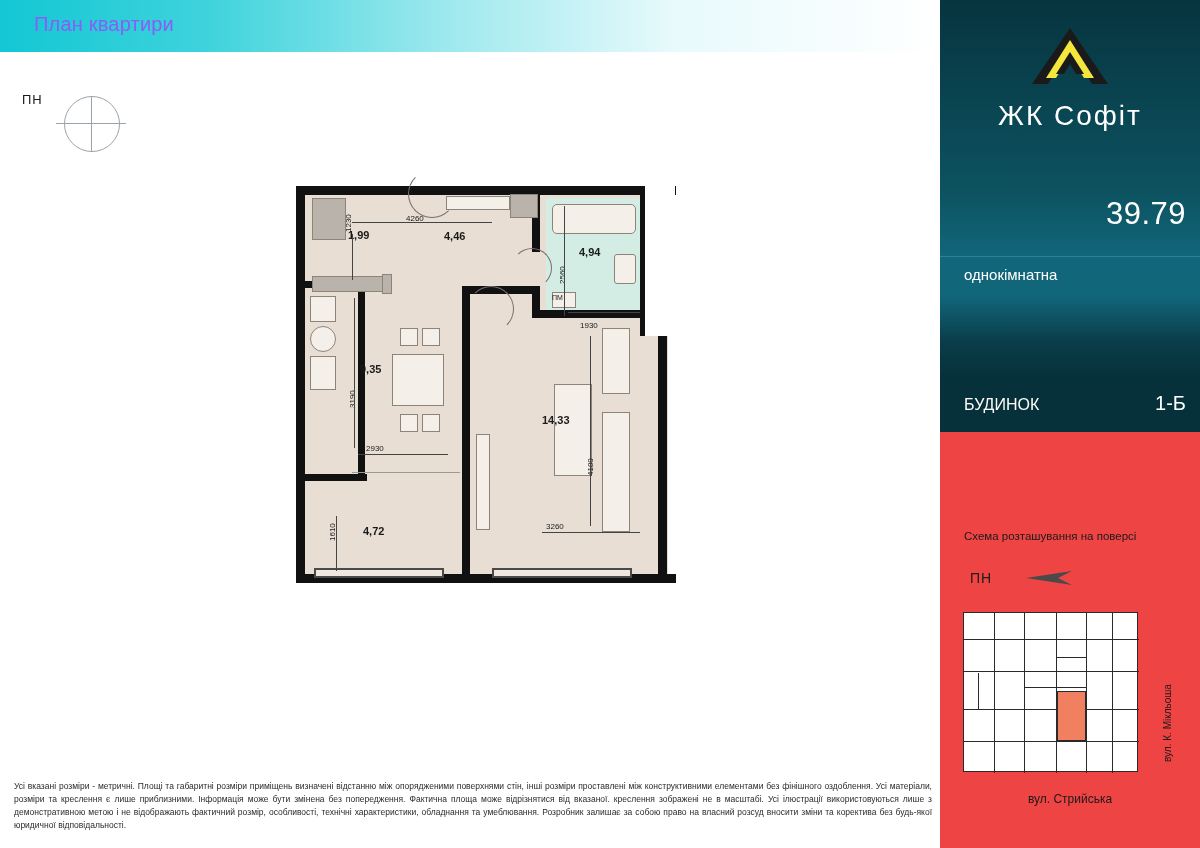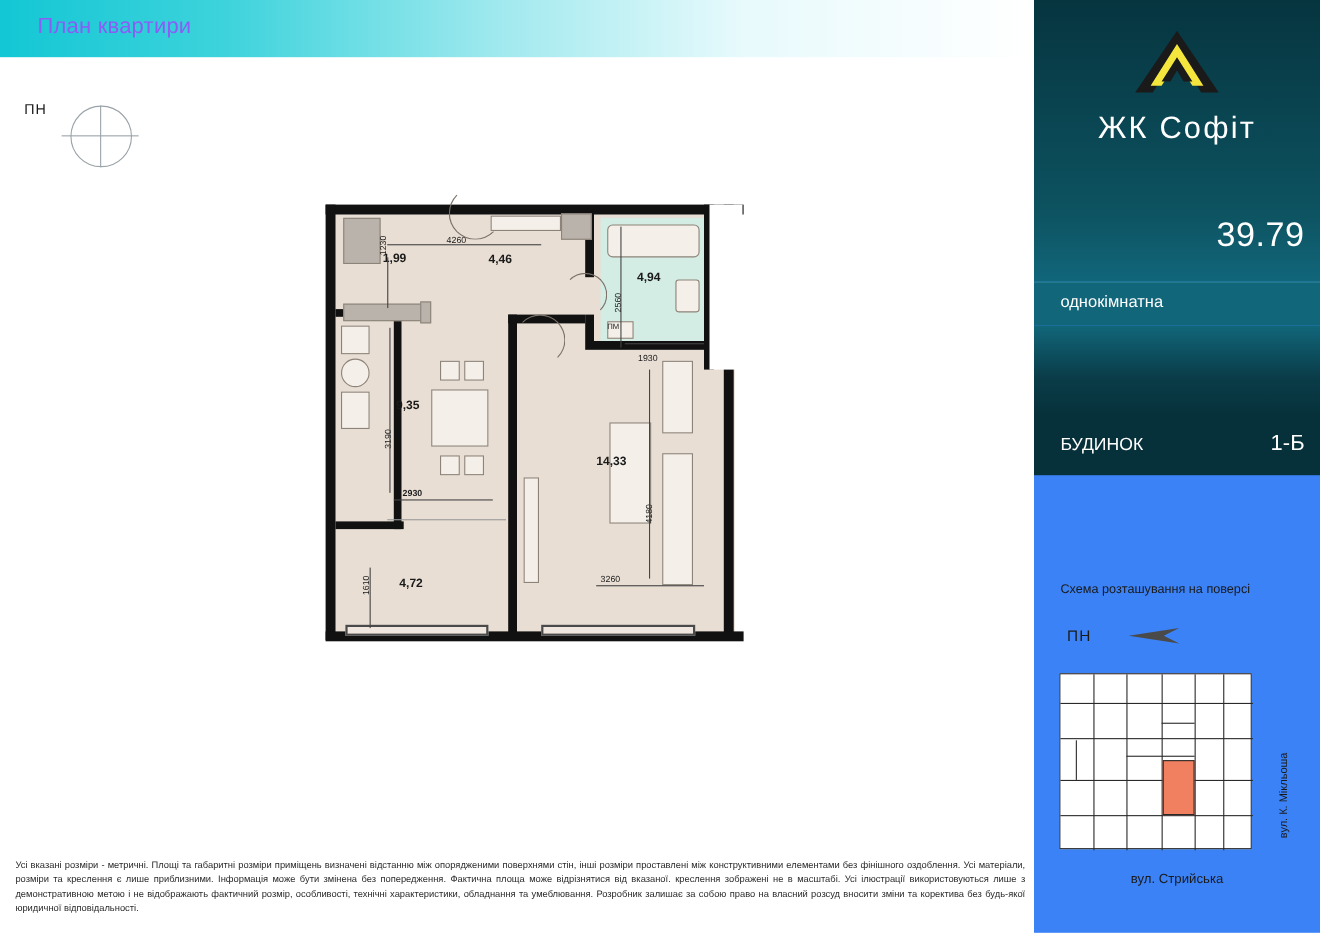--- a/index.html
+++ b/index.html
@@ -61,21 +61,21 @@
     background:transparent;
   }
   
   #disclaimer {
     position:absolute; left:14px; top:780px; width:918px;
     font-size:8.5px; line-height:13px; color:#2b2b2b; text-align:justify;
   }
   
   #right-panel {
     position:absolute; left:940px; top:0; width:260px; height:848px;
-    background:#3b82f6;
+    background:#ef4444;
   }
   #brand-block {
     position:absolute; left:0; top:0; width:260px; height:190px;
     background:linear-gradient(180deg, #06353f 0%, #0a4653 60%, #0d5260 100%);
   }
   #logo-mark { position:absolute; left:90px; top:26px; width:80px; height:62px; }
   #brand-name {
     position:absolute; left:0; top:100px; width:260px; text-align:center;
     color:#ffffff; font-size:28px; letter-spacing:2px;
   }
@@ -209,21 +209,21 @@
     <div class="area-label" style="left:283px; top:60px;">4,94</div>
     <div class="area-label" style="left:64px; top:177px;">9,35</div>
     <div class="area-label" style="left:246px; top:228px;text-align:center;">14,33</div>
     <div class="area-label" style="left:67px; top:339px;">4,72</div>
 
     <div class="dim" style="left:110px; top:28px;">4260</div>
     <div class="dim dim-v" style="left:48px; top:46px;">1230</div>
     <div class="dim dim-v" style="left:262px; top:98px;">2560</div>
     <div class="dim" style="left:284px; top:135px;">1930</div>
     <div class="dim dim-v" style="left:52px; top:222px;">3190</div>
-    <div class="dim" style="left:70px; top:258px;font-weight:bold;">2930</div>
+    <div class="dim" style="left:70px; top:258px;">2930</div>
     <div class="dim dim-v" style="left:32px; top:355px;">1610</div>
     <div class="dim dim-v" style="left:290px; top:290px;">4180</div>
     <div class="dim" style="left:250px; top:336px;">3260</div>
 
     <div class="dimline" style="left:56px; top:36px; width:140px; height:1px;"></div>
     <div class="dimline" style="left:56px; top:48px; width:1px; height:46px;"></div>
     <div class="dimline" style="left:62px; top:268px; width:90px; height:1px;"></div>
     <div class="dimline" style="left:58px; top:112px; width:1px; height:150px;"></div>
     <div class="dimline" style="left:40px; top:330px; width:1px; height:55px;"></div>
     <div class="dimline" style="left:246px; top:346px; width:98px; height:1px;"></div>

